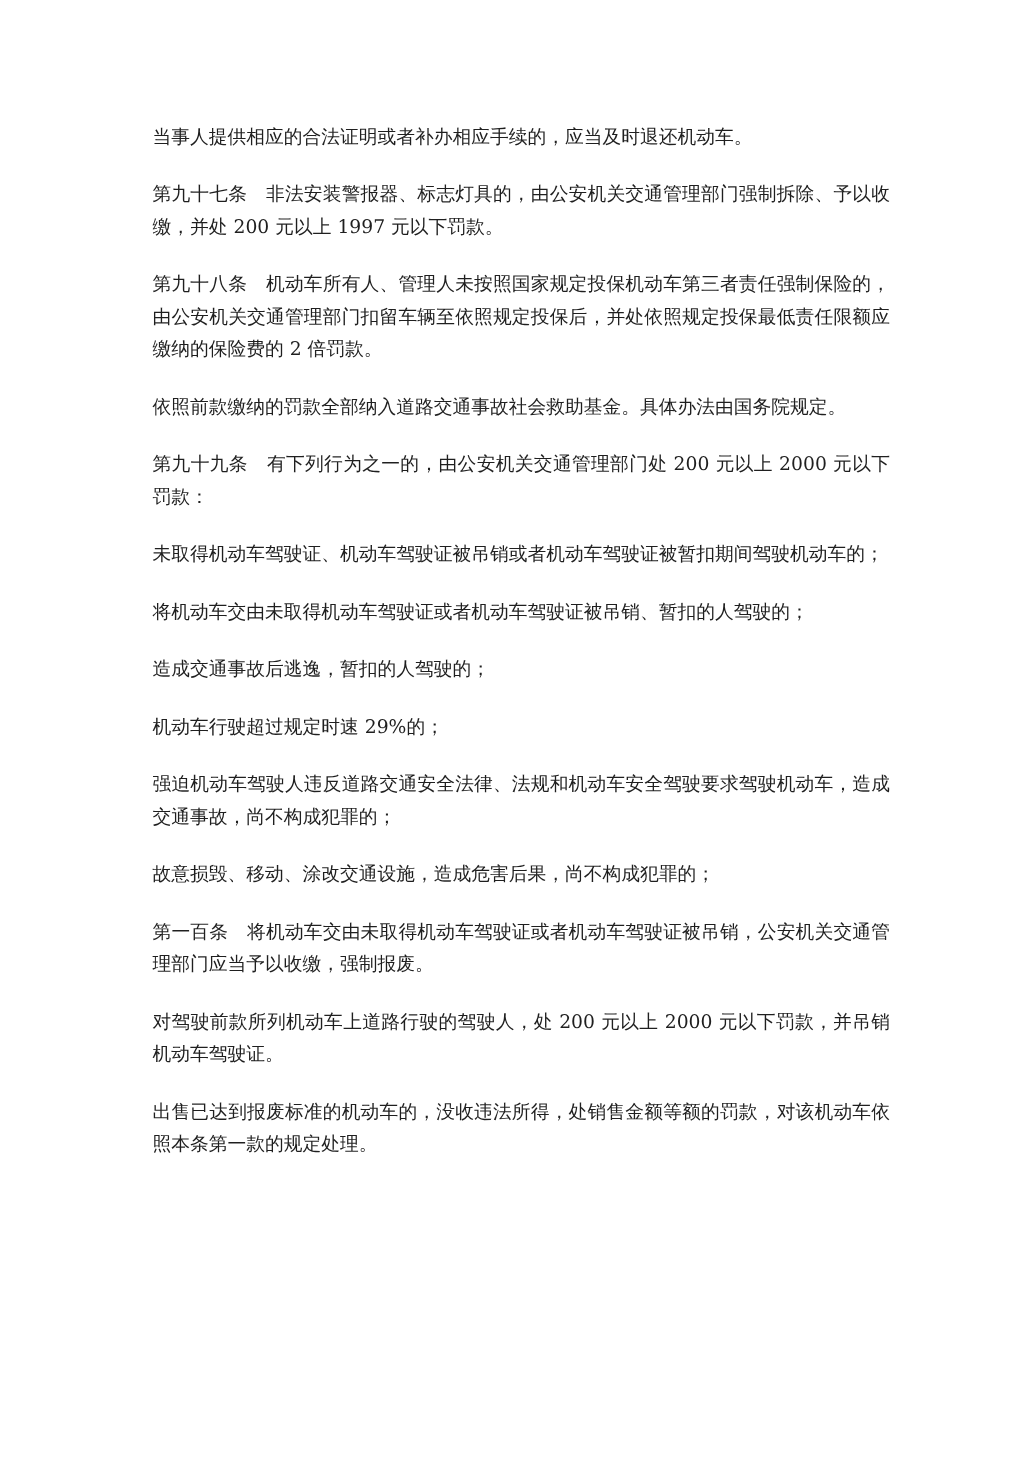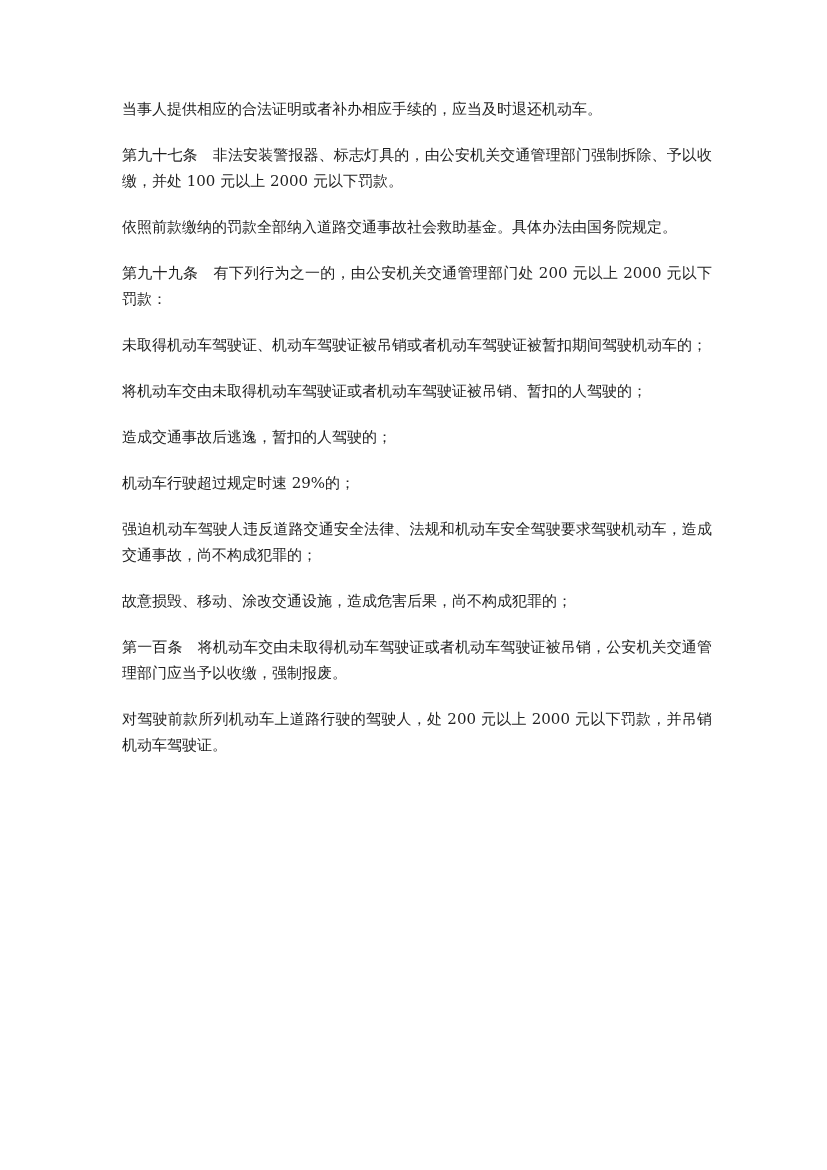--- a/index.html
+++ b/index.html
@@ -30,25 +30,27 @@
     word-break: break-all;
   }
   .content p:last-child { margin-bottom: 0; }
 </style>
 </head>
 <body>
 
 <div class="page">
   <div class="content">
     <p>当事人提供相应的合法证明或者补办相应手续的，应当及时退还机动车。</p>
-    <p>第九十七条　非法安装警报器、标志灯具的，由公安机关交通管理部门强制拆除、予以收缴，并处 100 元以上 2000 元以下罚款。</p>
+    <p>第九十七条　非法安装警报器、标志灯具的，由公安机关交通管理部门强制拆除、予以收缴，并处 200 元以上 1997 元以下罚款。</p>
+    <p>第九十八条　机动车所有人、管理人未按照国家规定投保机动车第三者责任强制保险的，由公安机关交通管理部门扣留车辆至依照规定投保后，并处依照规定投保最低责任限额应缴纳的保险费的 2 倍罚款。</p>
     <p>依照前款缴纳的罚款全部纳入道路交通事故社会救助基金。具体办法由国务院规定。</p>
     <p>第九十九条　有下列行为之一的，由公安机关交通管理部门处 200 元以上 2000 元以下罚款：</p>
     <p>未取得机动车驾驶证、机动车驾驶证被吊销或者机动车驾驶证被暂扣期间驾驶机动车的；</p>
     <p>将机动车交由未取得机动车驾驶证或者机动车驾驶证被吊销、暂扣的人驾驶的；</p>
     <p>造成交通事故后逃逸，暂扣的人驾驶的；</p>
     <p>机动车行驶超过规定时速 29%的；</p>
     <p>强迫机动车驾驶人违反道路交通安全法律、法规和机动车安全驾驶要求驾驶机动车，造成交通事故，尚不构成犯罪的；</p>
     <p>故意损毁、移动、涂改交通设施，造成危害后果，尚不构成犯罪的；</p>
     <p>第一百条　将机动车交由未取得机动车驾驶证或者机动车驾驶证被吊销，公安机关交通管理部门应当予以收缴，强制报废。</p>
     <p>对驾驶前款所列机动车上道路行驶的驾驶人，处 200 元以上 2000 元以下罚款，并吊销机动车驾驶证。</p>
+    <p>出售已达到报废标准的机动车的，没收违法所得，处销售金额等额的罚款，对该机动车依照本条第一款的规定处理。</p>
   </div>
 </div>
 
 </body></html>

